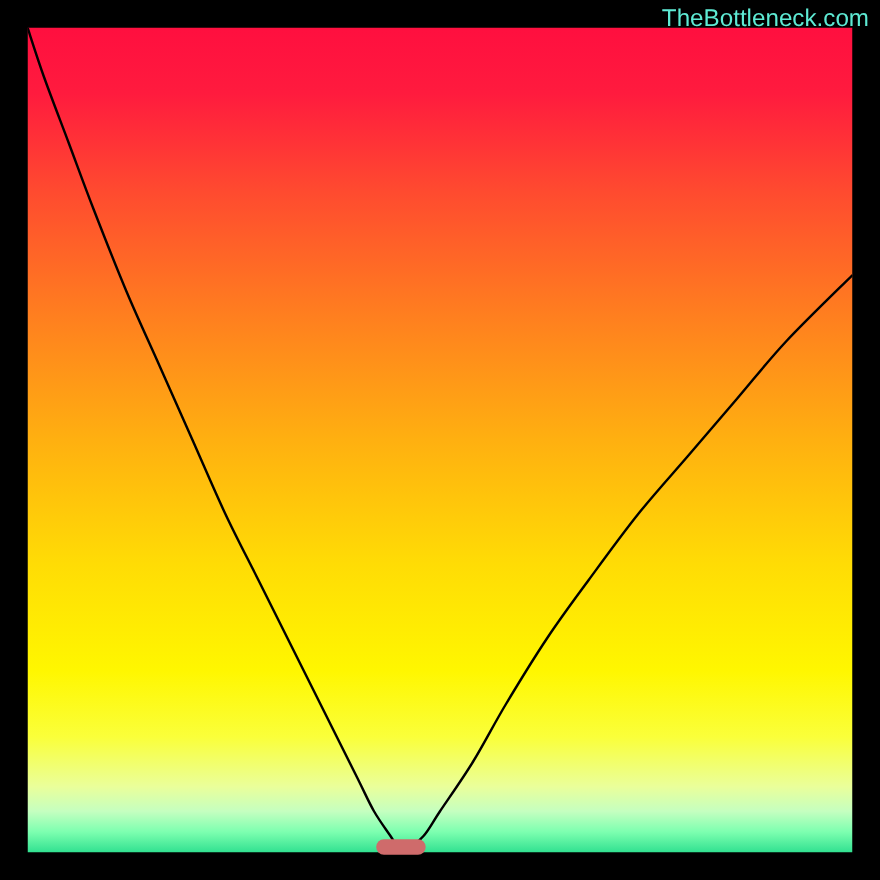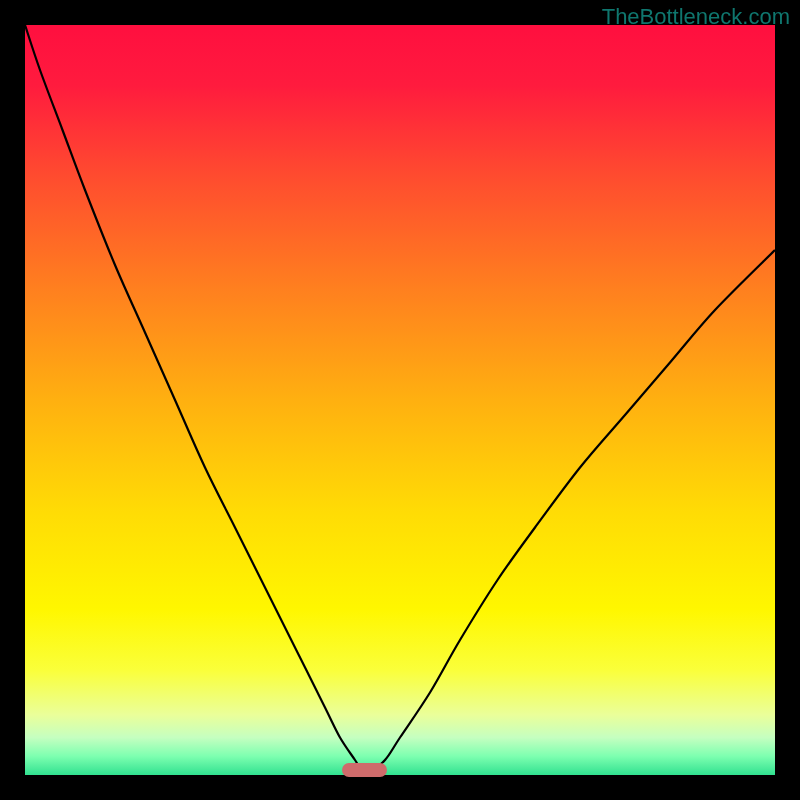--- a/index.html
+++ b/index.html
@@ -18,21 +18,21 @@
   width: 750px;
   height: 750px;
 }
 .watermark {
   position: absolute;
   top: 4px;
   right: 10px;
   font-family: Arial, Helvetica, sans-serif;
   font-size: 22px;
   font-weight: 500;
-  color: #0f766e;
+  color: #5eead4;
   z-index: 10;
 }
 .curve {
   position: absolute;
   left: 25px;
   top: 25px;
   width: 750px;
   height: 750px;
   z-index: 5;
 }

